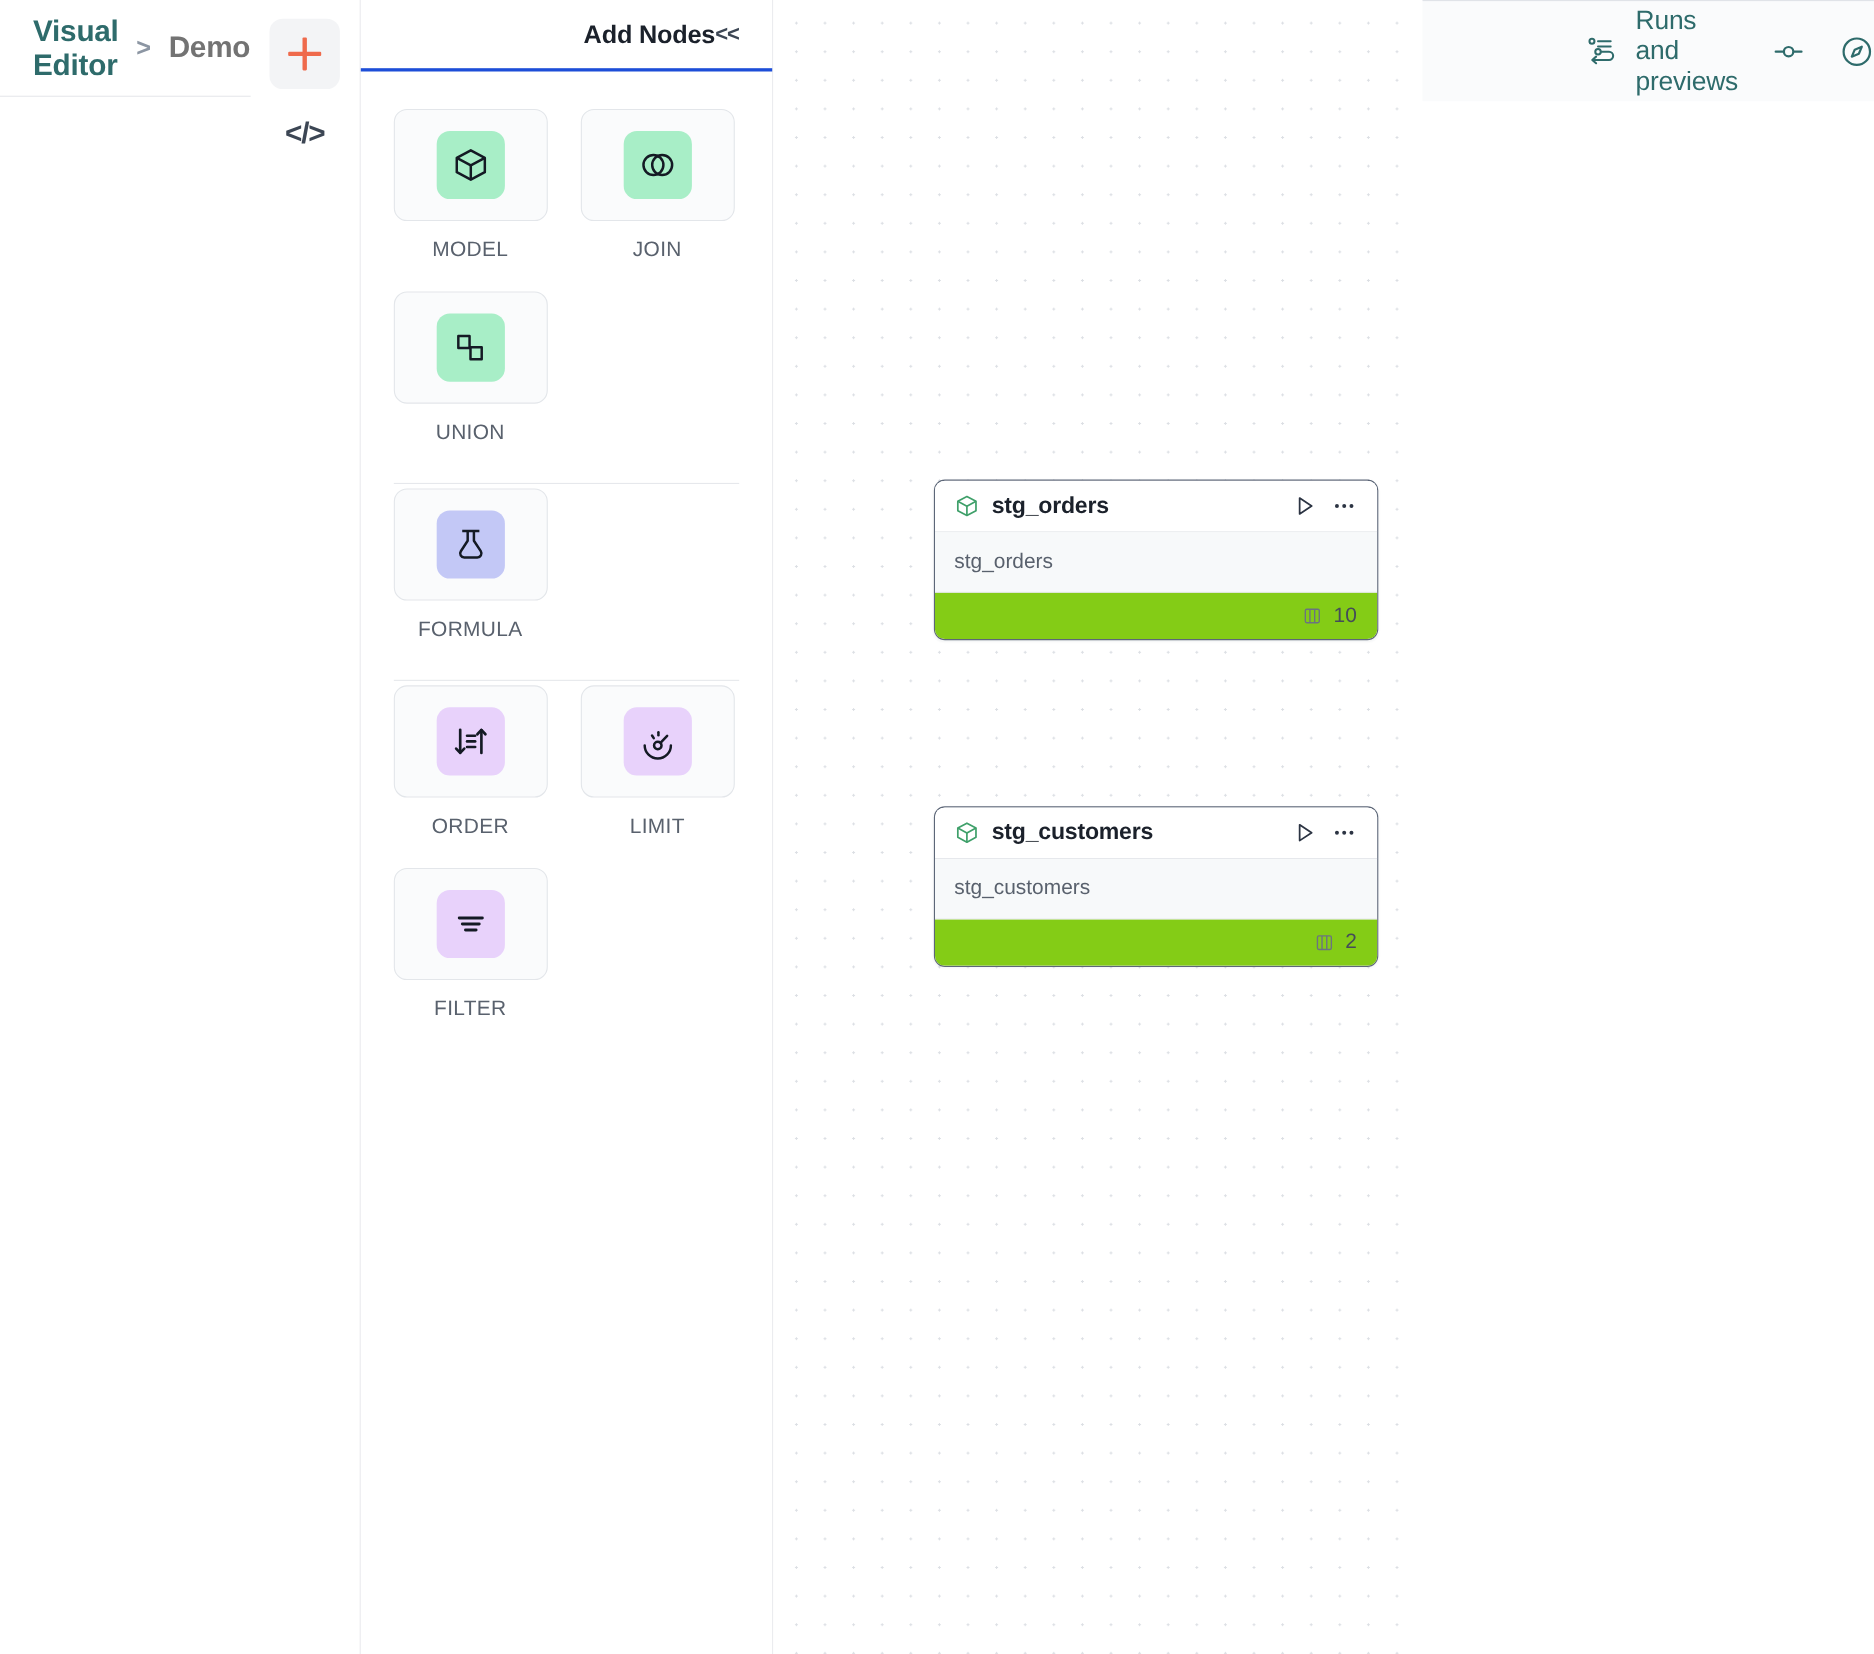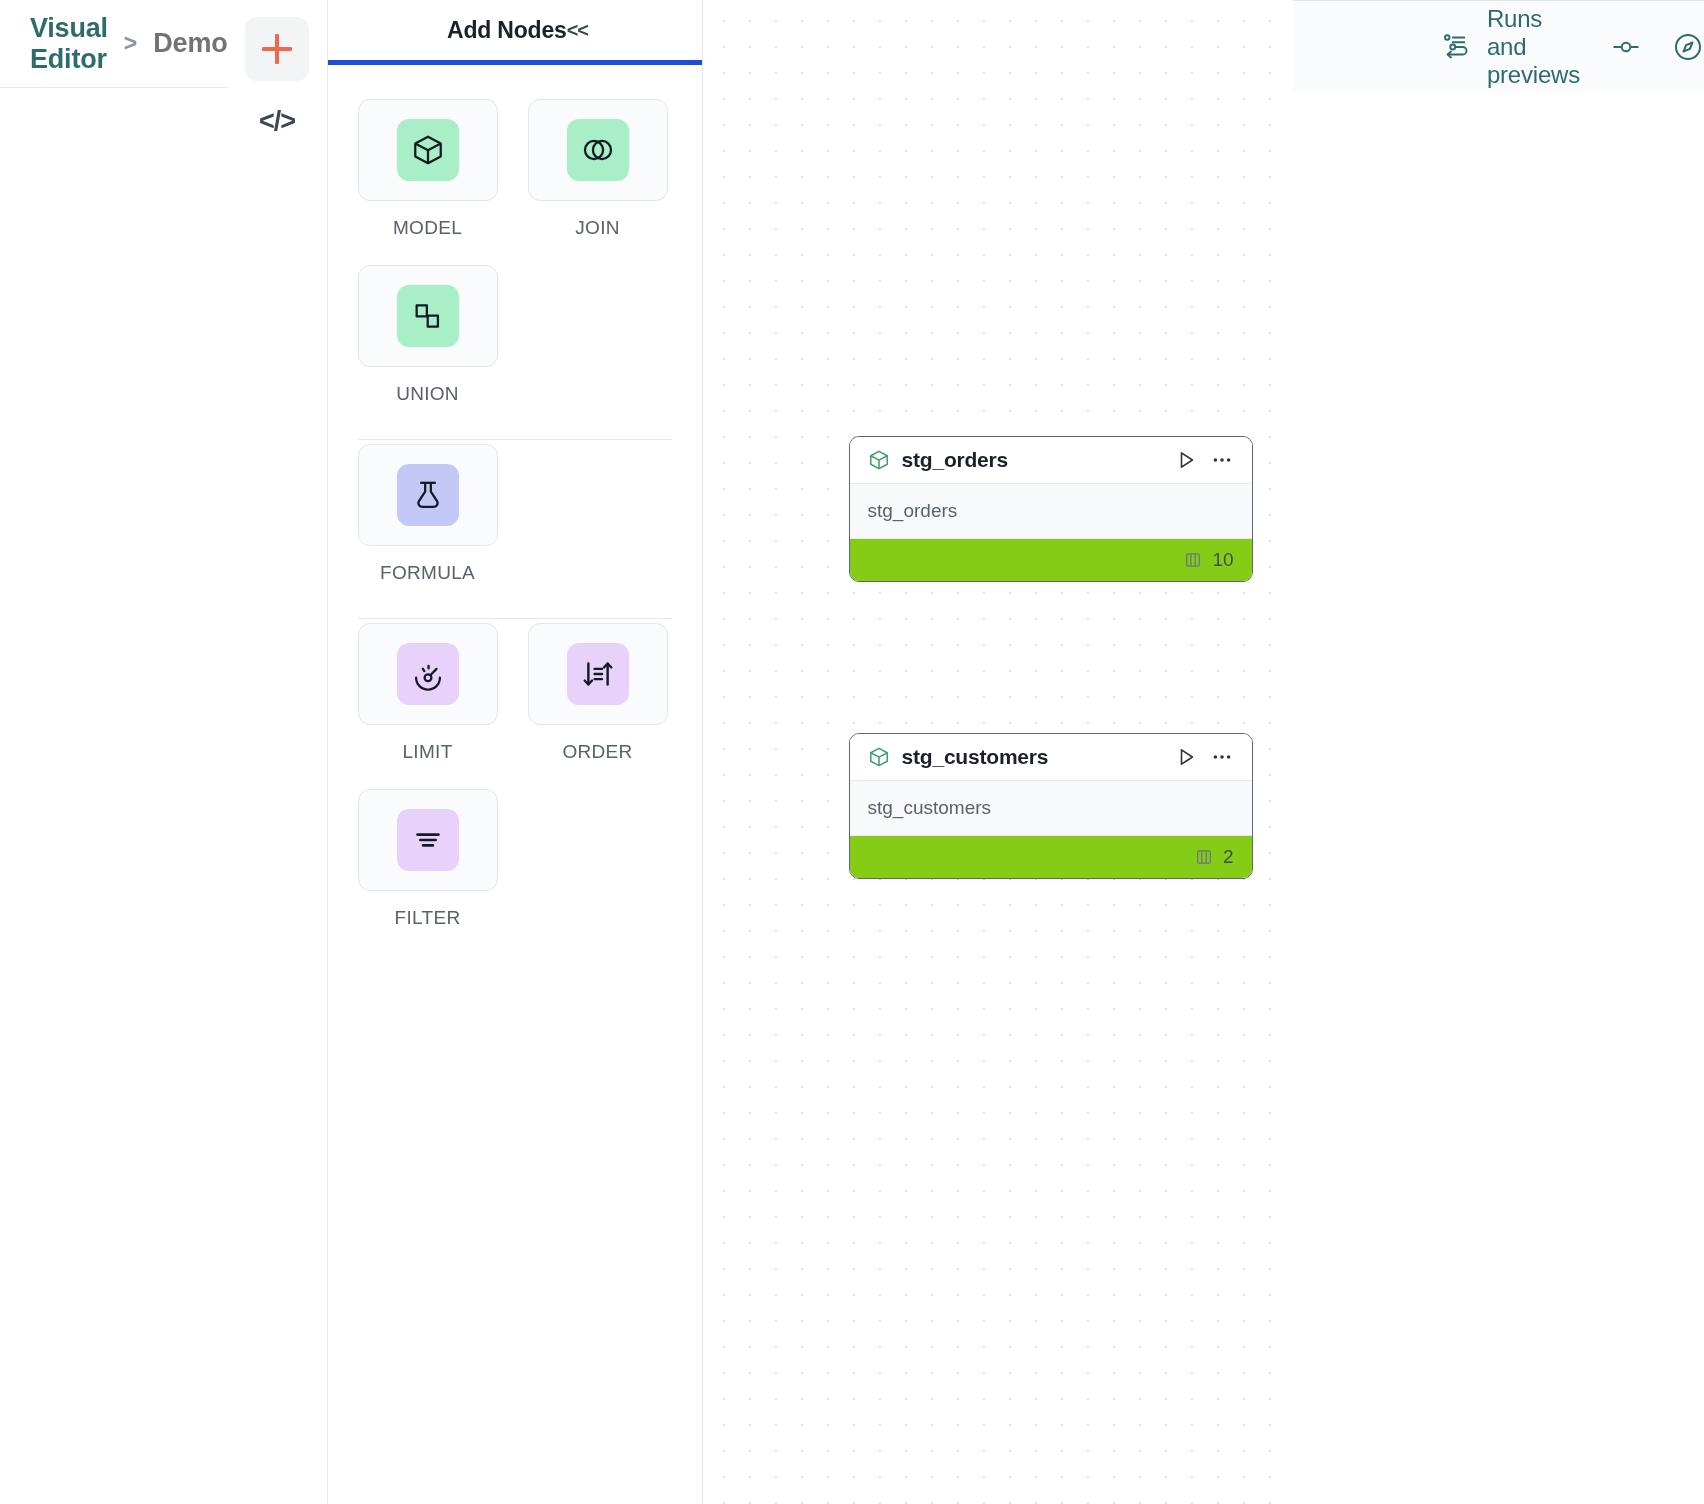--- a/index.html
+++ b/index.html
@@ -53,23 +53,23 @@
 
   
   .panel {
     width: 375px; flex: 0 0 375px;
     background: #ffffff;
     border-right: 1px solid #e6e8ec;
     display: flex; flex-direction: column;
   }
   .panel-head {
     height: 65px; flex: 0 0 65px;
-    display: flex; align-items: center; justify-content: center;
+    display: flex; align-items: center; justify-content: flex-end;
     padding: 0 30px 0 36px;
-    border-bottom: 5px solid #1d4ed8;
+    border-bottom: 3px solid #1d4ed8;
   }
   .panel-title { font-size: 23px; font-weight: 700; color: #1b212b; letter-spacing: -0.2px; }
   .collapse-btn { font-size: 20px; color: #3c4654; font-weight: 600; cursor: pointer; letter-spacing: -1px; }
 
   .panel-body { flex: 1 1 auto; padding: 34px 30px 0 30px; overflow: hidden; }
   .node-grid { display: flex; flex-wrap: wrap; gap: 26px 30px; }
   .node-cell { width: 140px; display: flex; flex-direction: column; align-items: center; }
   .node-tile {
     width: 140px; height: 102px; border: 1px solid #e3e6ea; border-radius: 12px;
     background: #fafbfc; display: flex; align-items: center; justify-content: center;
@@ -226,50 +226,50 @@
               </div>
             </div>
             <div class="node-label">FORMULA</div>
           </div>
 
         </div>
 
         <div class="grp-divider"></div>
 
         <div class="node-grid">
-          <div class="node-cell">
-            <div class="node-tile">
-              <div class="node-swatch sw-purple">
-                <svg width="34" height="34" viewBox="0 0 24 24" fill="none" stroke="#141a24" stroke-width="1.6" stroke-linecap="round">
-                  <path d="M3.6 14.6a8.4 8.4 0 0 0 16.8 0"></path>
-                  <circle cx="12" cy="14.6" r="2.4"></circle>
-                  <path d="M13.7 12.9 18 8.4"></path>
-                  <path d="M8.3 8.2 9.4 9.9"></path>
-                    <path d="M12.4 6.2v1.9"></path>
-                </svg>
-              </div>
-            </div>
-            <div class="node-label">LIMIT</div>
-          </div>
-
           <div class="node-cell">
             <div class="node-tile">
               <div class="node-swatch sw-purple">
                 <svg width="34" height="34" viewBox="0 0 24 24" fill="none" stroke="#141a24" stroke-width="1.7" stroke-linecap="round" stroke-linejoin="round">
                   <path d="M5.2 4.6v14.6"></path>
                     <path d="M2.6 16.6 5.2 19.4 7.8 16.6"></path>
                   <path d="M18.8 19.4V4.8"></path>
                     <path d="M16.2 7.4 18.8 4.6 21.4 7.4"></path>
                   <path d="M9.6 8.4h5.2"></path>
                     <path d="M9.6 12h5.2"></path>
                     <path d="M9.6 15.6h5.2"></path>
                 </svg>
               </div>
             </div>
             <div class="node-label">ORDER</div>
+          </div>
+
+          <div class="node-cell">
+            <div class="node-tile">
+              <div class="node-swatch sw-purple">
+                <svg width="34" height="34" viewBox="0 0 24 24" fill="none" stroke="#141a24" stroke-width="1.6" stroke-linecap="round">
+                  <path d="M3.6 14.6a8.4 8.4 0 0 0 16.8 0"></path>
+                  <circle cx="12" cy="14.6" r="2.4"></circle>
+                  <path d="M13.7 12.9 18 8.4"></path>
+                  <path d="M8.3 8.2 9.4 9.9"></path>
+                    <path d="M12.4 6.2v1.9"></path>
+                </svg>
+              </div>
+            </div>
+            <div class="node-label">LIMIT</div>
           </div>
 
           <div class="node-cell">
             <div class="node-tile">
               <div class="node-swatch sw-purple">
                 <svg width="34" height="34" viewBox="0 0 24 24" fill="none" stroke="#141a24" stroke-width="1.9" stroke-linecap="round">
                   <path d="M4.6 8.2h14.8"></path>
                     <path d="M6.6 12h10.8"></path>
                     <path d="M8.6 15.8h6.8"></path>
                 </svg>

